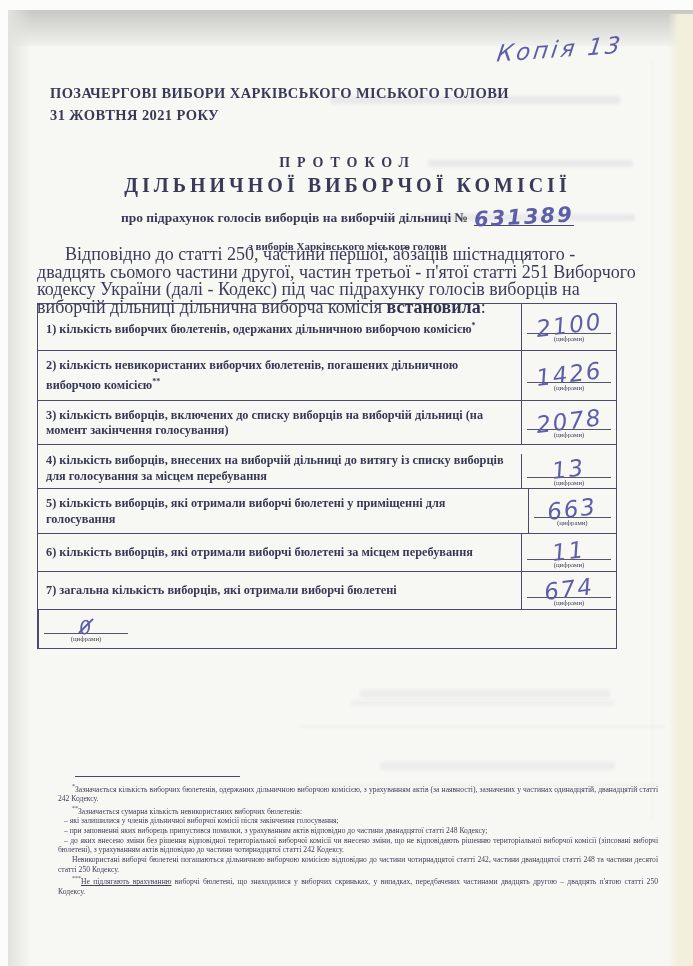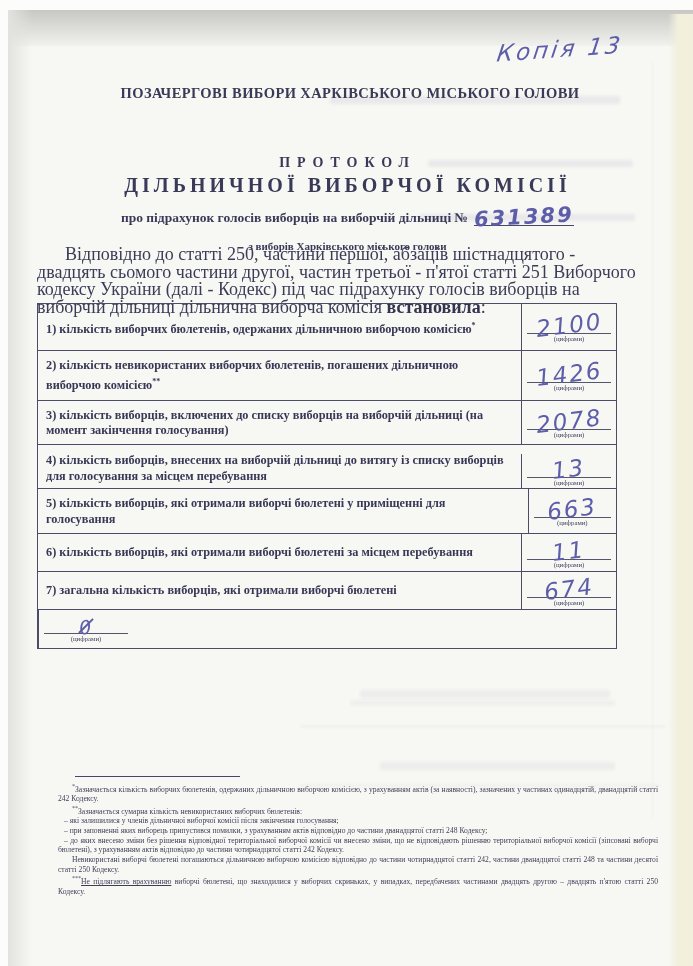--- a/index.html
+++ b/index.html
@@ -13,21 +13,21 @@
       background:linear-gradient(to right,#e2e2df,rgba(243,243,240,0));}
   .scan-right-strip{position:absolute;right:0;top:14px;width:25px;bottom:0;
       background:linear-gradient(to right,rgba(244,241,222,0),#f2efdc 40%);}
   .ghost{position:absolute;background:rgba(120,120,160,0.10);filter:blur(1.6px);border-radius:2px;}
   .ghost-line{position:absolute;background:rgba(120,120,150,0.12);filter:blur(0.8px);}
   
   .hw{font-family:"DejaVu Sans",sans-serif;font-style:italic;color:#5d5da9;}
   .copy-note{position:absolute;left:497px;top:36px;font-size:23px;letter-spacing:3px;
       transform:rotate(-4deg) skewX(-12deg);}
   
-  .hdr{position:absolute;left:50px;top:82px;width:600px;text-align:center;
+  .hdr{position:absolute;left:50px;top:82px;width:600px;
       font-weight:bold;font-size:14.5px;line-height:22px;letter-spacing:0.4px;color:#3a3a58;}
   
   .proto{position:absolute;left:40px;top:155px;width:615px;text-align:center;color:#3a3a58;}
   .proto-t1{font-weight:bold;font-size:14px;letter-spacing:7px;}
   .proto-t2{font-weight:bold;font-size:20px;letter-spacing:4px;margin-top:3px;}
   .proto-t3{font-weight:bold;font-size:13.5px;margin-top:4px;}
   .station{display:inline-block;min-width:100px;border-bottom:1.3px solid #47476b;
       margin-left:6px;text-align:center;vertical-align:bottom;}
   .station .hw{display:inline-block;font-size:21px;letter-spacing:2px;
       transform:rotate(-3deg);position:relative;top:4px;}
@@ -82,20 +82,21 @@
   <div class="ghost" style="left:350px;top:700px;width:265px;height:6px;opacity:.6;"></div>
   <div class="ghost" style="left:380px;top:762px;width:235px;height:8px;opacity:.8;"></div>
   <div class="ghost-line" style="left:300px;top:726px;width:365px;height:1px;"></div>
   <div class="ghost-line" style="left:300px;top:785px;width:360px;height:1px;"></div>
   <div class="ghost-line" style="left:652px;top:60px;width:1px;height:760px;opacity:.5;"></div>
 
   <div class="hw copy-note">Копія 13</div>
 
   <div class="hdr">
     <div>ПОЗАЧЕРГОВІ ВИБОРИ ХАРКІВСЬКОГО МІСЬКОГО ГОЛОВИ</div>
+    <div>31 ЖОВТНЯ 2021 РОКУ</div>
   </div>
 
   <div class="proto">
     <div class="proto-t1">ПРОТОКОЛ</div>
     <div class="proto-t2">ДІЛЬНИЧНОЇ ВИБОРЧОЇ КОМІСІЇ</div>
     <div class="proto-t3">
       <span>про підрахунок голосів виборців на виборчій дільниці №</span><span class="station"><span class="hw">631389</span></span>
     </div>
     <div class="proto-t4">з виборів Харківського міського голови</div>
   </div>

